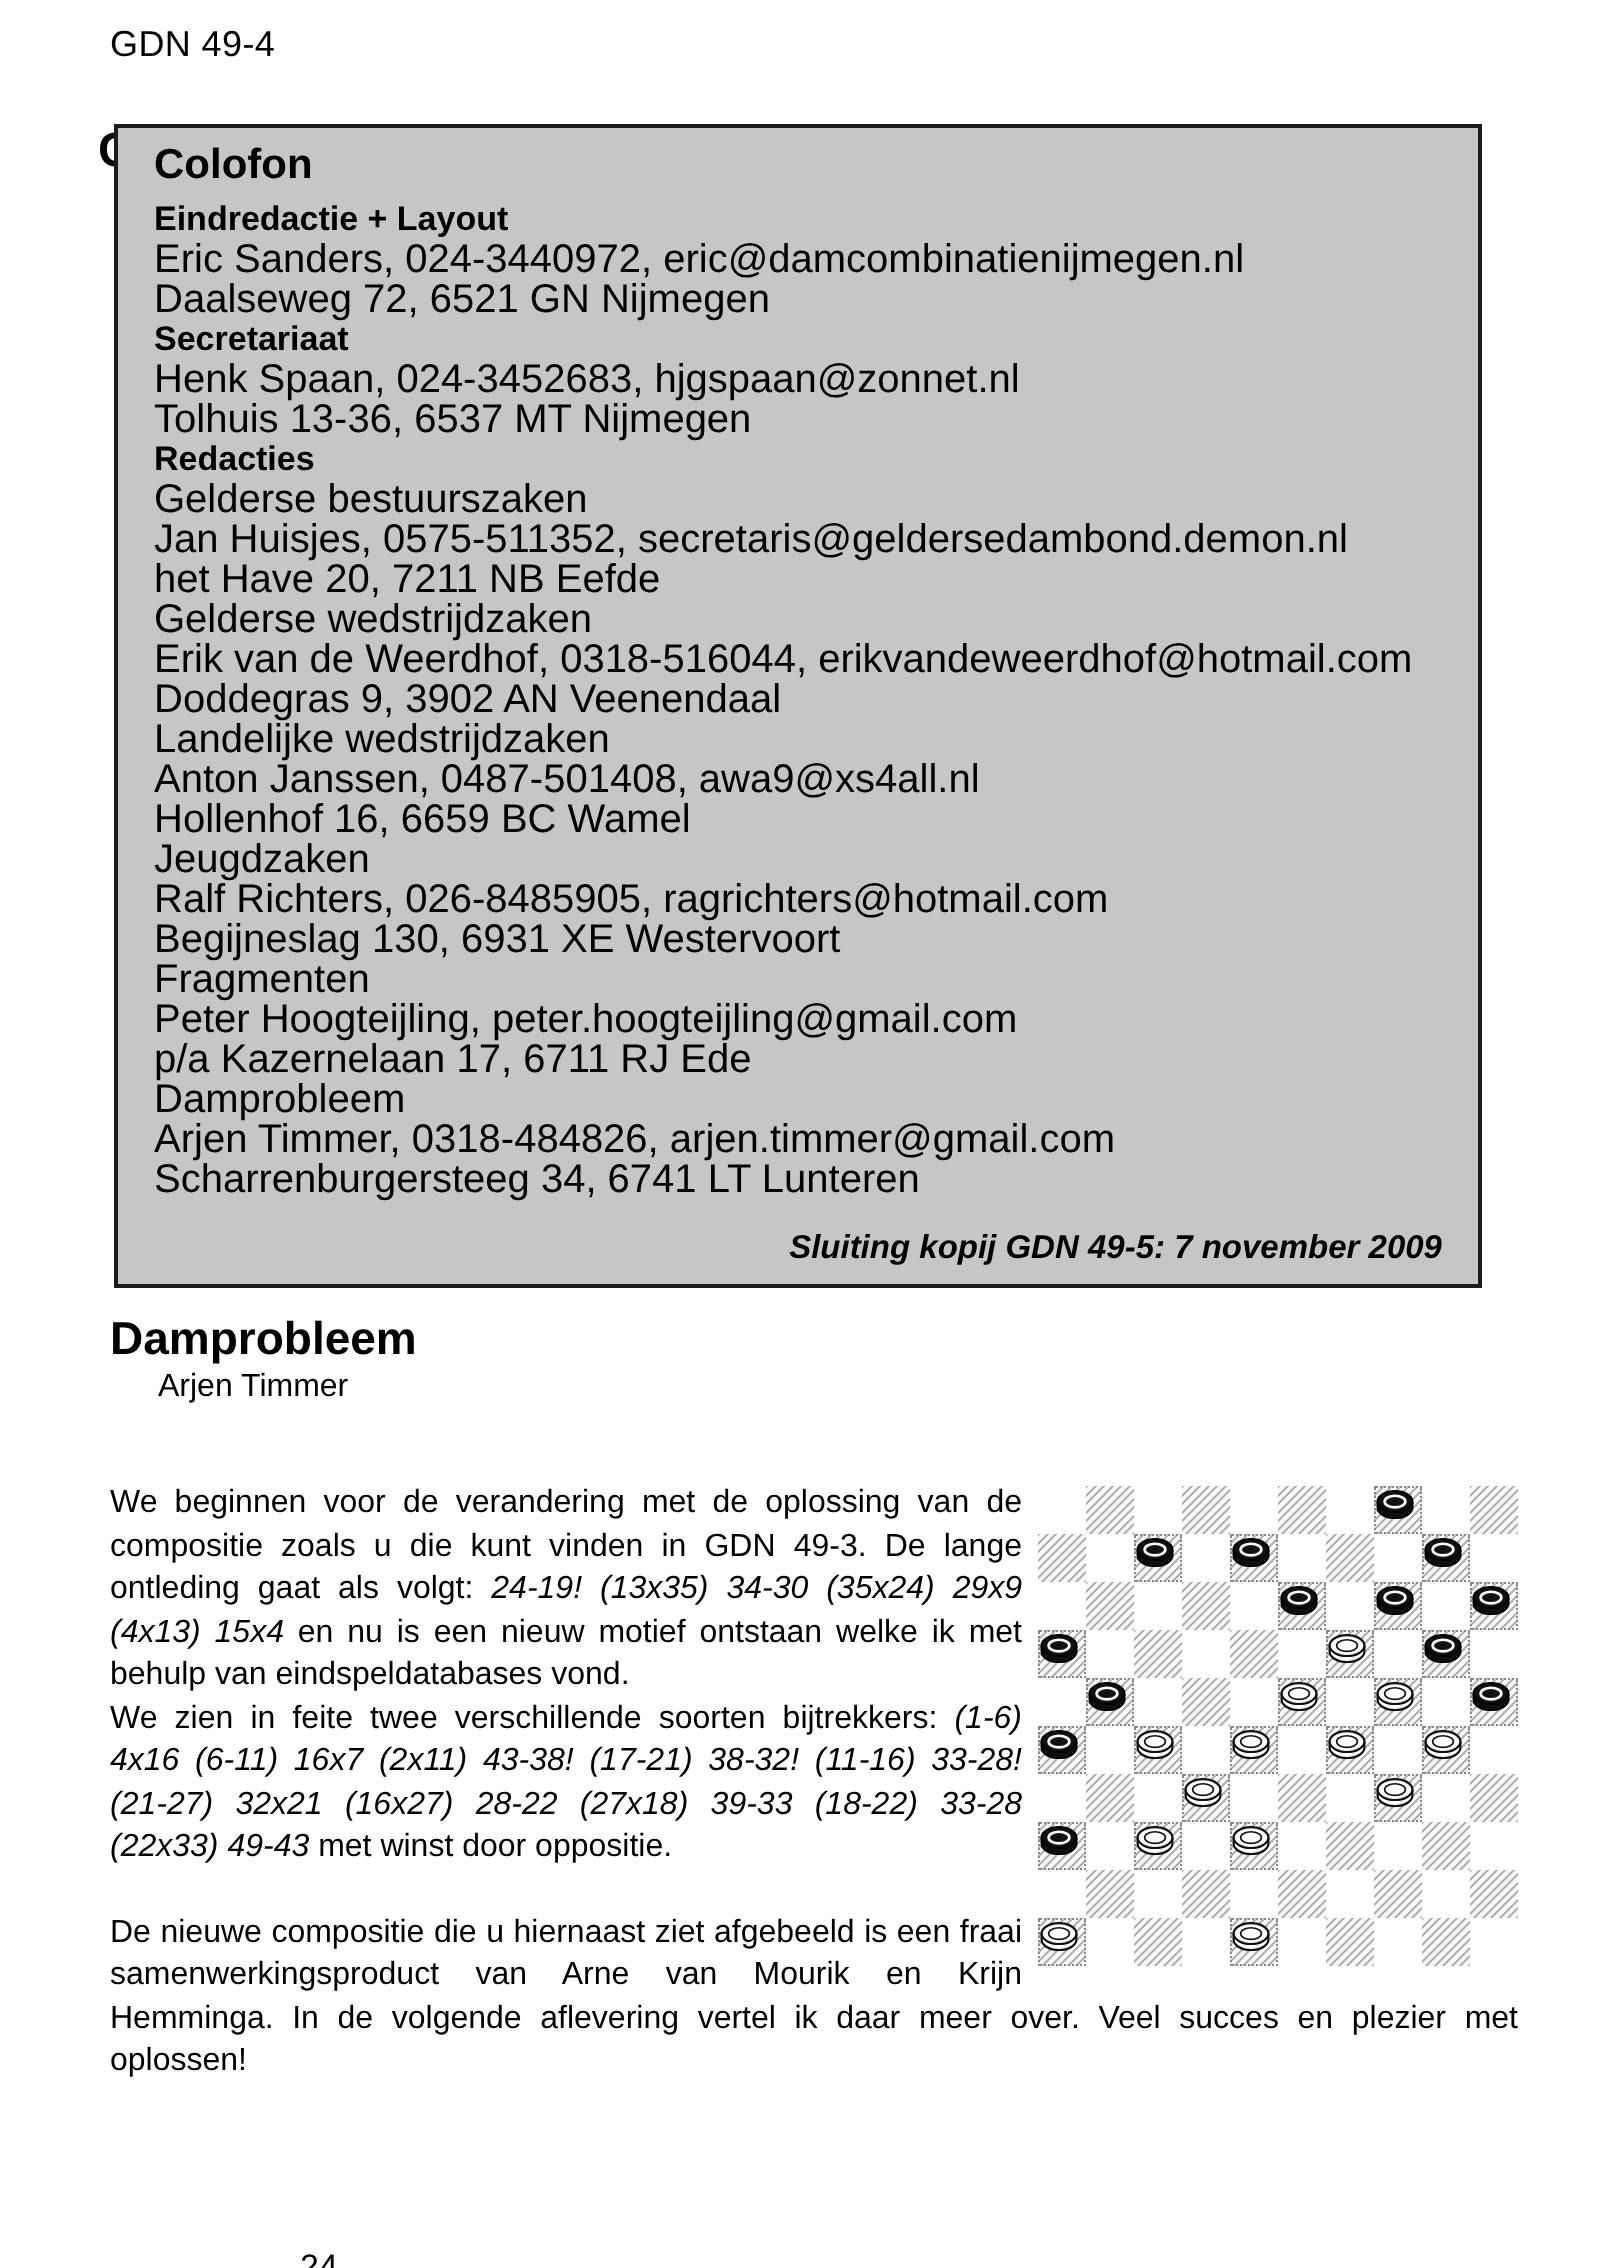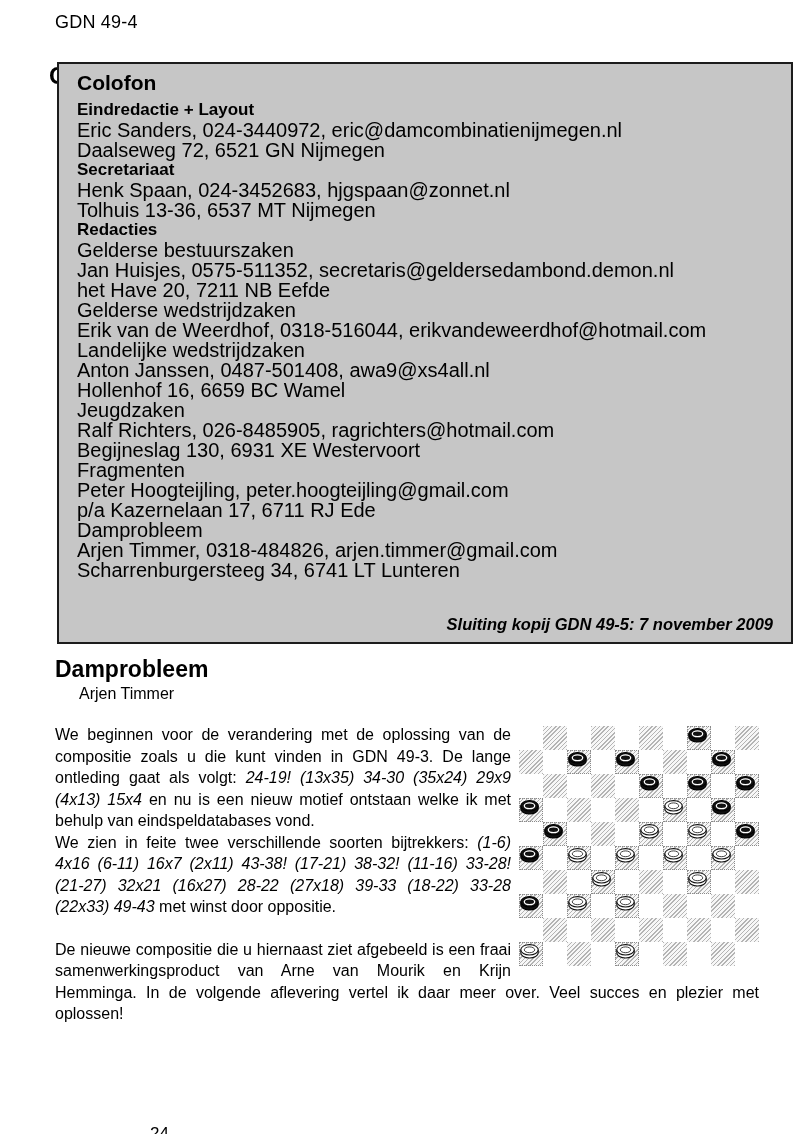--- a/index.html
+++ b/index.html
@@ -3,33 +3,33 @@
 <meta charset="utf-8">
 <style>
   html,body{margin:0;padding:0;}
   body{
     width:800px;height:1134px;background:#ffffff;color:#000;
     font-family:"Liberation Sans",sans-serif;position:relative;overflow:hidden;
   }
   .hdr{position:absolute;left:55px;top:12px;font-size:18px;font-weight:normal;letter-spacing:.2px;}
   .obscured{position:absolute;left:49px;top:62px;font-size:24px;font-weight:bold;z-index:0;}
   .colofon{
-    position:absolute;left:57px;top:62px;width:736px;height:582px;box-sizing:border-box;
+    position:absolute;left:57px;top:62px;width:684px;height:582px;box-sizing:border-box;
     background:#c6c6c6;border:2px solid #1c1c1c;z-index:1;
     padding:6px 16px 8px 18px;display:flex;flex-direction:column;justify-content:flex-end;
   }
   .colofon h2{margin:0 0 4px 0;font-size:21px;line-height:26px;}
   .c-line{font-size:20px;line-height:20px;white-space:nowrap;}
   .c-line.head{font-size:17px;font-weight:bold;}
   .c-line.subhead{font-weight:normal;}
   .deadline{margin-top:auto;text-align:right;font-weight:bold;font-style:italic;font-size:16.5px;padding-right:2px;}
   .article{position:absolute;left:55px;top:656px;width:704px;}
   .article h1{margin:0;font-size:23px;line-height:26px;}
   .author{font-size:16px;line-height:20px;margin-top:2px;margin-left:24px;}
-  .content{margin-top:20px;font-size:16px;line-height:21.5px;text-align:justify;}
+  .content{margin-top:37px;font-size:16px;line-height:21.5px;text-align:justify;}
   .content p{margin:0;}
   .content p.gap{margin-top:21px;}
   .it{font-style:italic;}
   .board{
     float:right;width:240px;height:240px;margin:2px 0 4px 8px;
     display:grid;grid-template-columns:repeat(10,24px);grid-template-rows:repeat(10,24px);
   }
   .sq{width:24px;height:24px;}
   .sq.dark{
     background-image:repeating-linear-gradient(135deg,#b4b4b4 0px,#b4b4b4 1px,#f7f7f7 1px,#f7f7f7 3px);
@@ -52,20 +52,21 @@
       <div class="c-line normal">Daalseweg 72, 6521 GN Nijmegen</div>
       <div class="c-line head">Secretariaat</div>
       <div class="c-line normal">Henk Spaan, 024-3452683, hjgspaan@zonnet.nl</div>
       <div class="c-line normal">Tolhuis 13-36, 6537 MT Nijmegen</div>
       <div class="c-line head">Redacties</div>
       <div class="c-line subhead">Gelderse bestuurszaken</div>
       <div class="c-line normal">Jan Huisjes, 0575-511352, secretaris@geldersedambond.demon.nl</div>
       <div class="c-line normal">het Have 20, 7211 NB Eefde</div>
       <div class="c-line subhead">Gelderse wedstrijdzaken</div>
       <div class="c-line normal">Erik van de Weerdhof, 0318-516044, erikvandeweerdhof@hotmail.com</div>
+      <div class="c-line normal">Doddegras 9, 3902 AN Veenendaal</div>
       <div class="c-line subhead">Landelijke wedstrijdzaken</div>
       <div class="c-line normal">Anton Janssen, 0487-501408, awa9@xs4all.nl</div>
       <div class="c-line normal">Hollenhof 16, 6659 BC Wamel</div>
       <div class="c-line subhead">Jeugdzaken</div>
       <div class="c-line normal">Ralf Richters, 026-8485905, ragrichters@hotmail.com</div>
       <div class="c-line normal">Begijneslag 130, 6931 XE Westervoort</div>
       <div class="c-line subhead">Fragmenten</div>
       <div class="c-line normal">Peter Hoogteijling, peter.hoogteijling@gmail.com</div>
       <div class="c-line normal">p/a Kazernelaan 17, 6711 RJ Ede</div>
       <div class="c-line subhead">Damprobleem</div>

